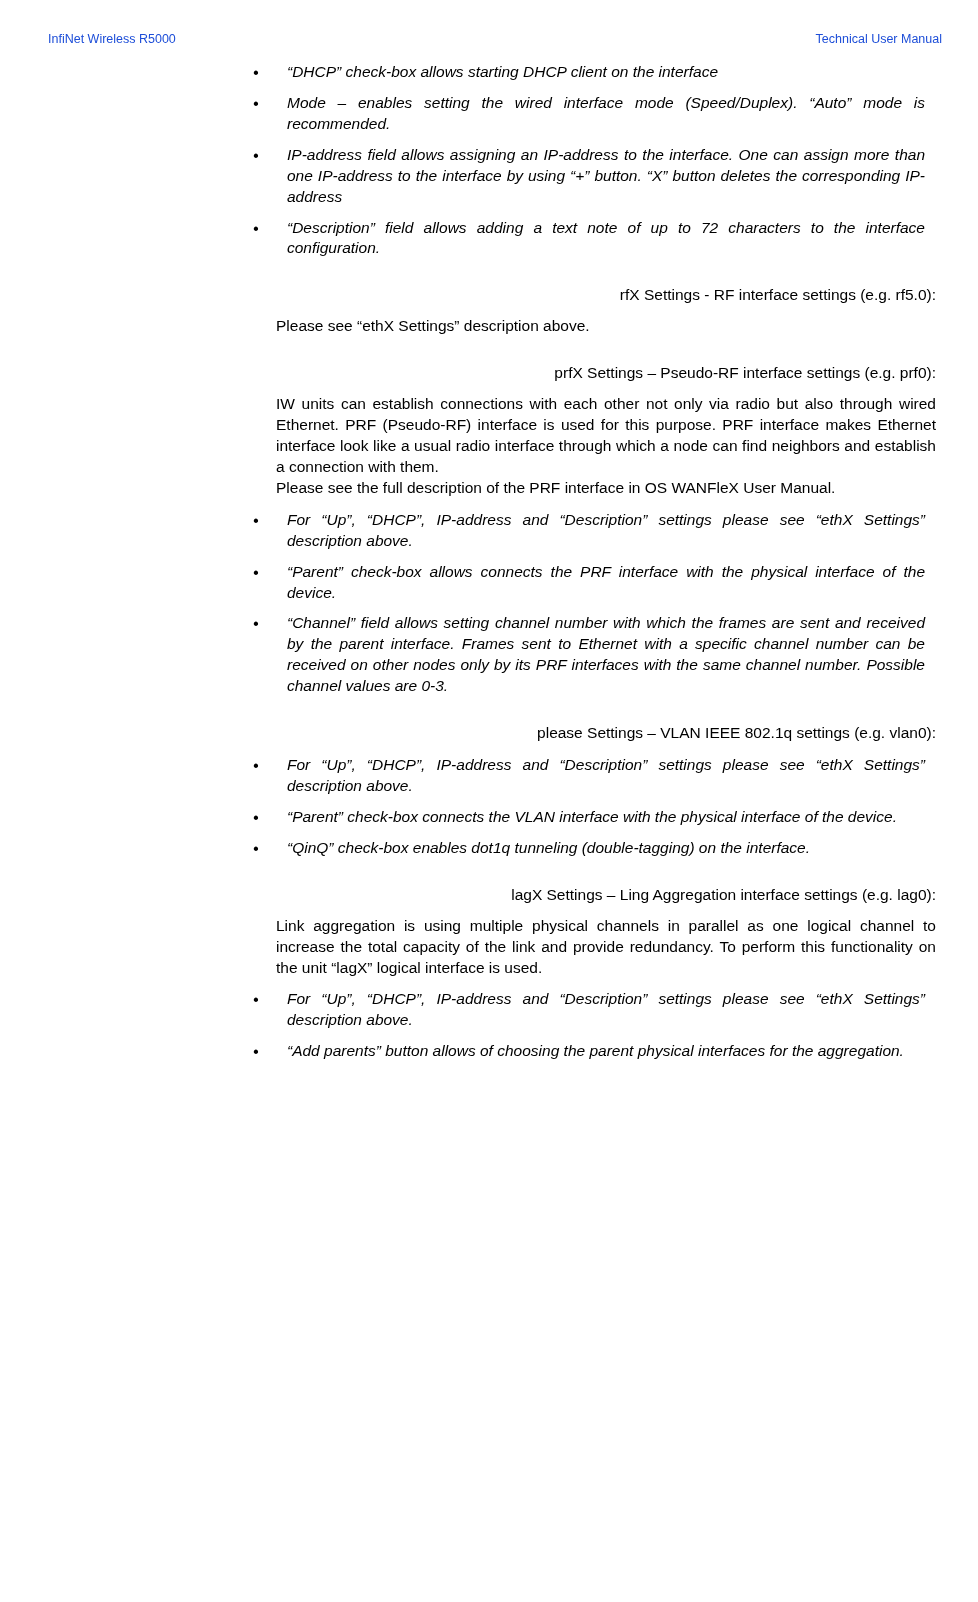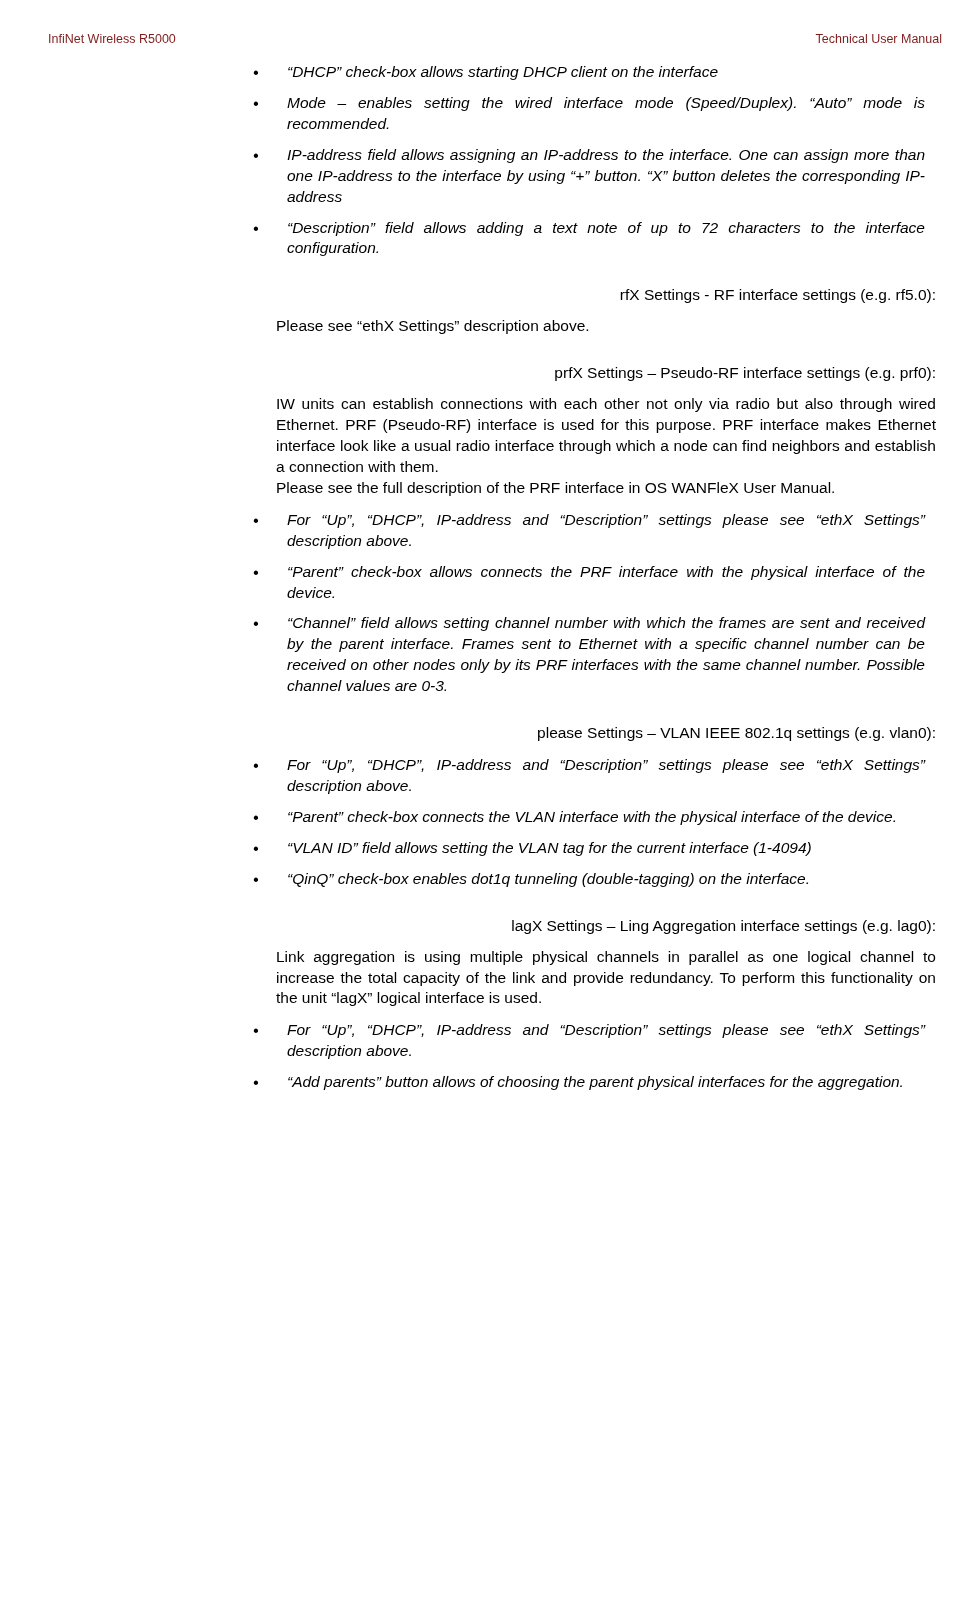--- a/index.html
+++ b/index.html
@@ -14,21 +14,21 @@
     width: 978px;
     height: 1602px;
     position: relative;
     box-sizing: border-box;
     padding: 32px 36px 10px 48px;
   }
   .header-row {
     display: flex;
     justify-content: space-between;
     font-size: 12.5px;
-    color: #7f1d1d;
+    color: #1d4ed8;
     margin-bottom: 16px;
   }
   .content {
     margin-left: 180px;
     margin-right: 6px;
     font-size: 15.5px;
     line-height: 1.35;
     text-align: justify;
     text-justify: inter-word;
   }
@@ -110,21 +110,20 @@
     <ul class="bullets">
       <li>For “Up”, “DHCP”, IP-address and “Description” settings please see “ethX Settings” description above.</li>
       <li>“Parent” check-box allows connects the PRF interface with the physical interface of the device.</li>
       <li>“Channel” field allows setting channel number with which the frames are sent and received by the parent interface. Frames sent to Ethernet with a specific channel number can be received on other nodes only by its PRF interfaces with the same channel number. Possible channel values are 0-3.</li>
     </ul>
 
     <div class="section-title">please Settings – VLAN IEEE 802.1q settings (e.g. vlan0):</div>
     <ul class="bullets">
       <li>For “Up”, “DHCP”, IP-address and “Description” settings please see “ethX Settings” description above.</li>
       <li>“Parent” check-box connects the VLAN interface with the physical interface of the device.</li>
-      <li>“VLAN ID” field allows setting the VLAN tag for the current interface (1-4094)</li>
       <li>“QinQ” check-box enables dot1q tunneling (double-tagging) on the interface.</li>
     </ul>
 
     <div class="section-title">lagX Settings – Ling Aggregation interface settings (e.g. lag0):</div>
     <div class="indented-para">Link aggregation is using multiple physical channels in parallel as one logical channel to increase the total capacity of the link and provide redundancy. To perform this functionality on the unit “lagX” logical interface is used.</div>
     <ul class="bullets">
       <li>For “Up”, “DHCP”, IP-address and “Description” settings please see “ethX Settings” description above.</li>
       <li>“Add parents” button allows of choosing the parent physical interfaces for the aggregation.</li>
     </ul>
 

